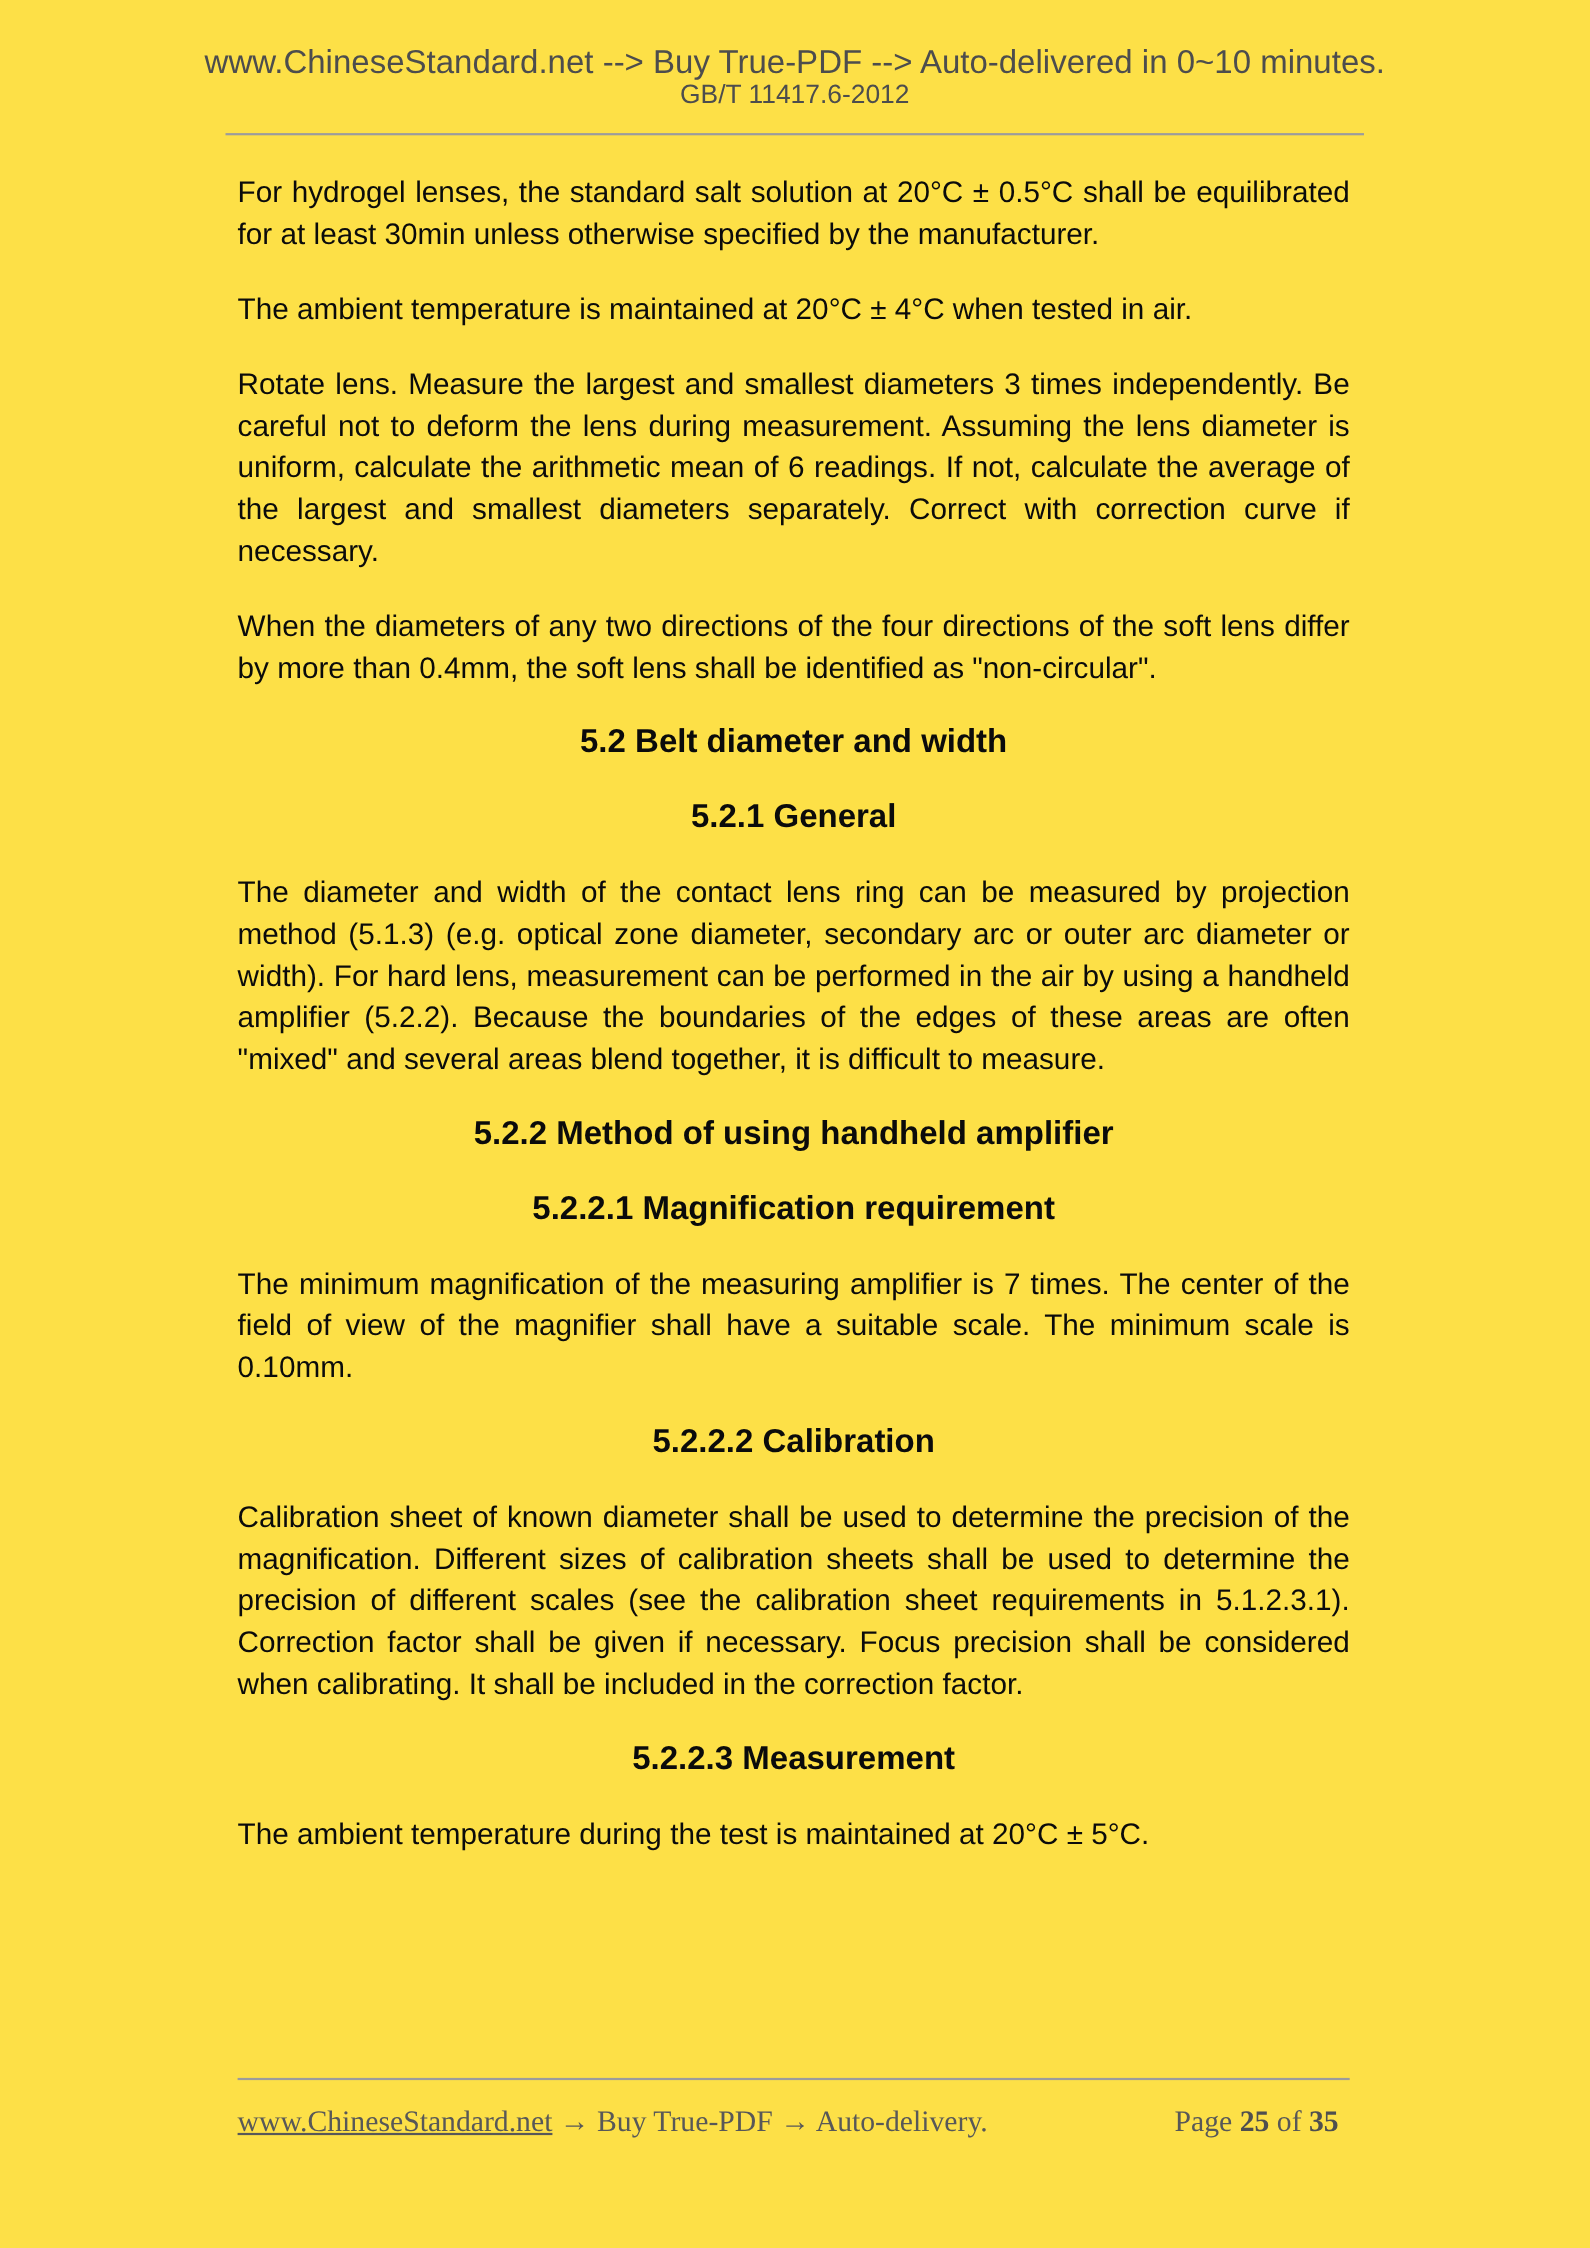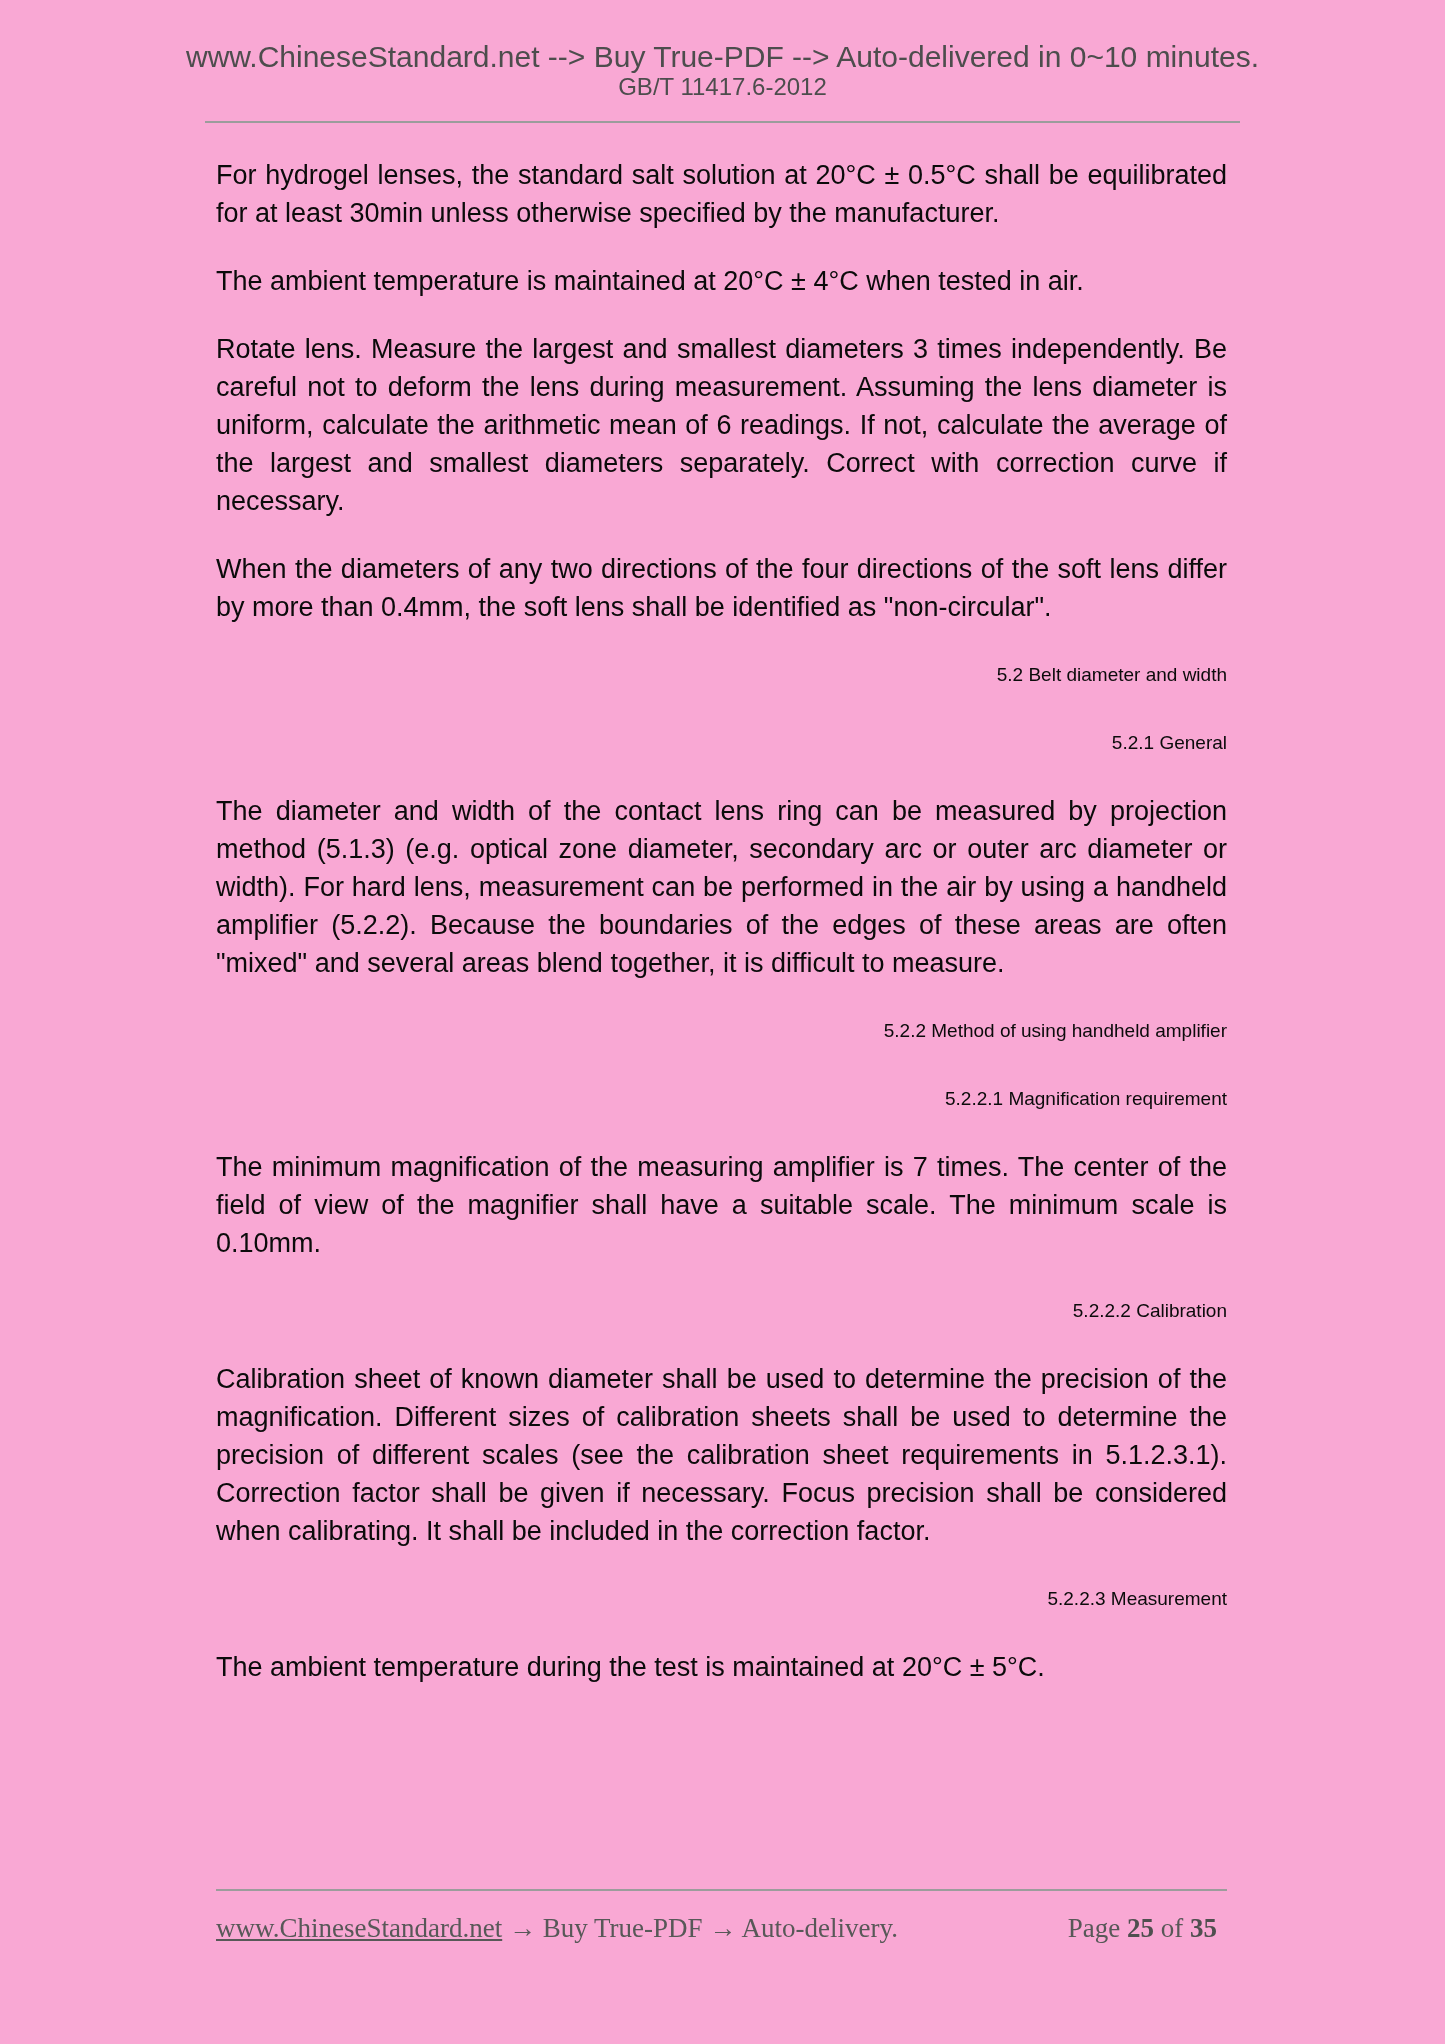--- a/index.html
+++ b/index.html
@@ -4,21 +4,21 @@
 <style>
   html, body {
     margin: 0;
     padding: 0;
     background: #ffffff;
   }
   .page {
     position: relative;
     width: 1445px;
     height: 2044px;
-    background: #f9a8d4;
+    background: #fde047;
     font-family: "Liberation Sans", "DejaVu Sans", sans-serif;
     overflow: hidden;
     box-sizing: border-box;
   }
   
   .header {
     text-align: center;
     color: #4d4d4d;
   }
   .header-line1 {
@@ -47,24 +47,24 @@
     color: #0b0b0b;
     font-size: 27px;
     line-height: 38px;
   }
   .content p {
     margin: 0 0 30px 0;
     text-align: justify;
   }
   .content h2 {
     margin: 0 0 30px 0;
-    font-size: 19px;
+    font-size: 30px;
     line-height: 38px;
-    font-weight: normal;
-    text-align: right;
+    font-weight: bold;
+    text-align: center;
   }
   
   .footer {
     position: absolute;
     left: 216px;
     right: 218px;
     top: 1889px;
   }
   .footer-row {
     margin-top: 20px;

